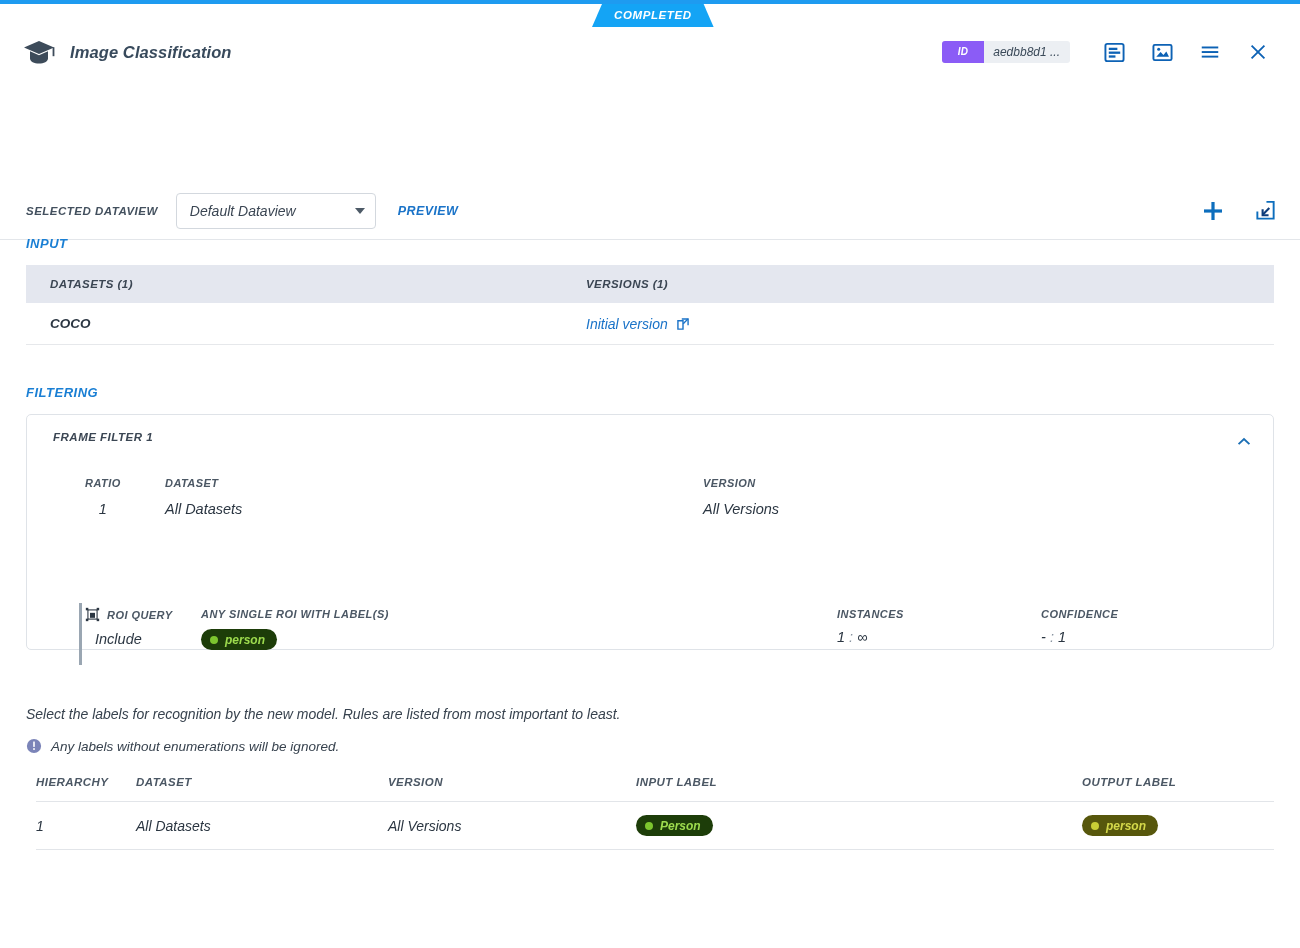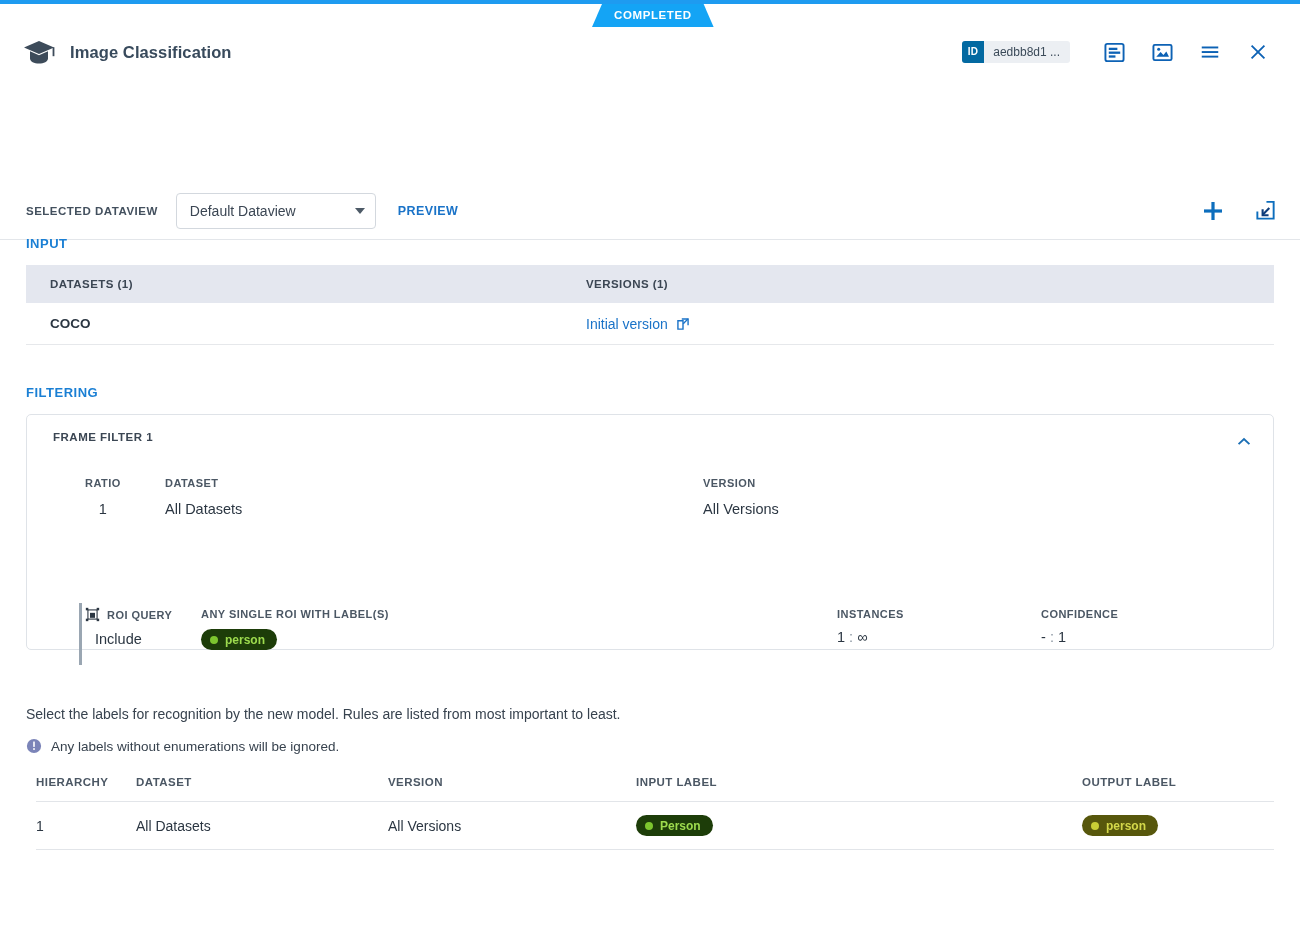--- a/index.html
+++ b/index.html
@@ -3,21 +3,21 @@
 <meta charset="utf-8">
 <style>
   * { box-sizing: border-box; margin: 0; padding: 0; }
   html, body {
     width: 1300px; height: 948px;
     background: #ffffff;
     font-family: "Liberation Sans", sans-serif;
     color: #2c3e50;
     overflow: hidden;
   }
-  .page { position: relative; width: 1300px; height: 948px; background:#fff; }
+  .page { position: relative; width: 1300px; height: 948px; background:#fff;font-style:italic; }
 
   
   .top-accent {
     position:absolute; top:0; left:0; width:1300px; height:4px;
     background:#1e9bf0;
   }
   .status-ribbon {
     position:absolute; top:4px; left:592px;
     height:23px; padding:0 22px;
     background:#14a4f5; color:#ffffff;
@@ -36,22 +36,22 @@
   .title { font-size:16.5px; font-weight:bold; color:#384a5c; letter-spacing:.1px; }
 
   .header-right {
     margin-left:auto; display:flex; align-items:center; gap:0; padding-right:18px;
   }
   .id-chip {
     display:flex; align-items:center; height:22px;
     background:#eceff3; border-radius:3px; overflow:hidden; margin-right:20px;
   }
   .id-chip .tag {
-    background:#0369a1; color:#fff; font-size:10px; font-weight:bold;
-    padding:0 6px; height:22px; line-height:22px; letter-spacing:.3px;
+    background:#8b5cf6; color:#fff; font-size:10px; font-weight:bold;
+    padding:0 16px; height:22px; line-height:22px; letter-spacing:.3px;
   }
   .id-chip .val {
     font-size:12px; color:#3b4a59; padding:0 10px 0 9px; line-height:22px;
   }
   .hicon { width:48px; height:34px; display:flex; align-items:center; justify-content:center; cursor:pointer; }
 
   
   .tabbar {
     position:absolute; top:96px; left:0; width:1300px; height:45px;
     border-bottom:1px solid #e3e6ea;

